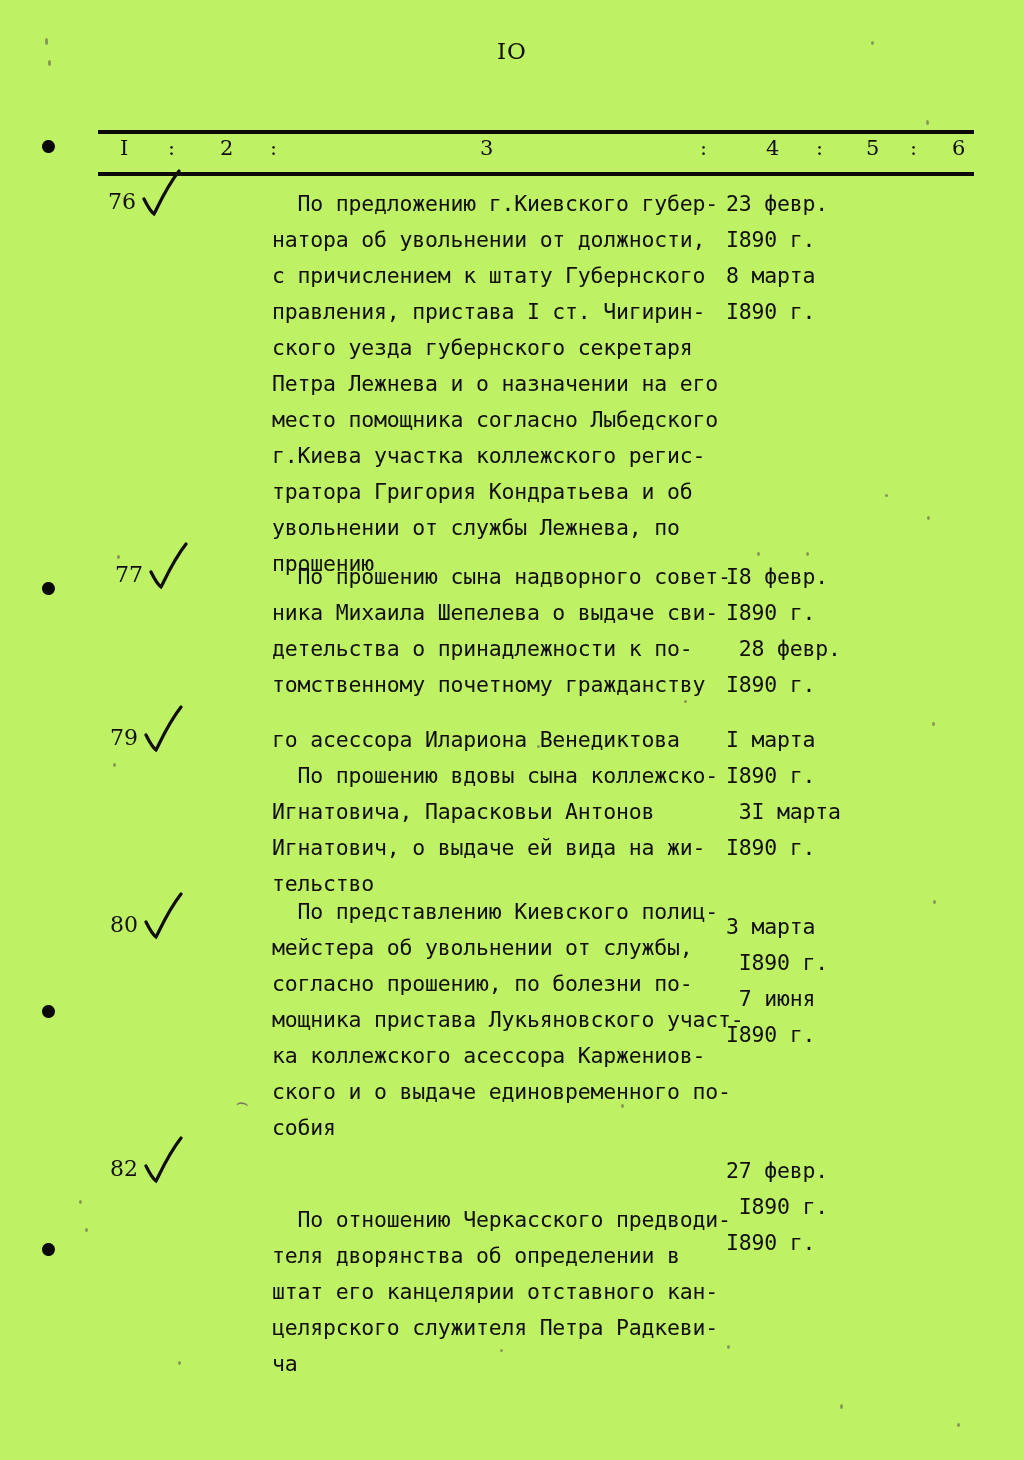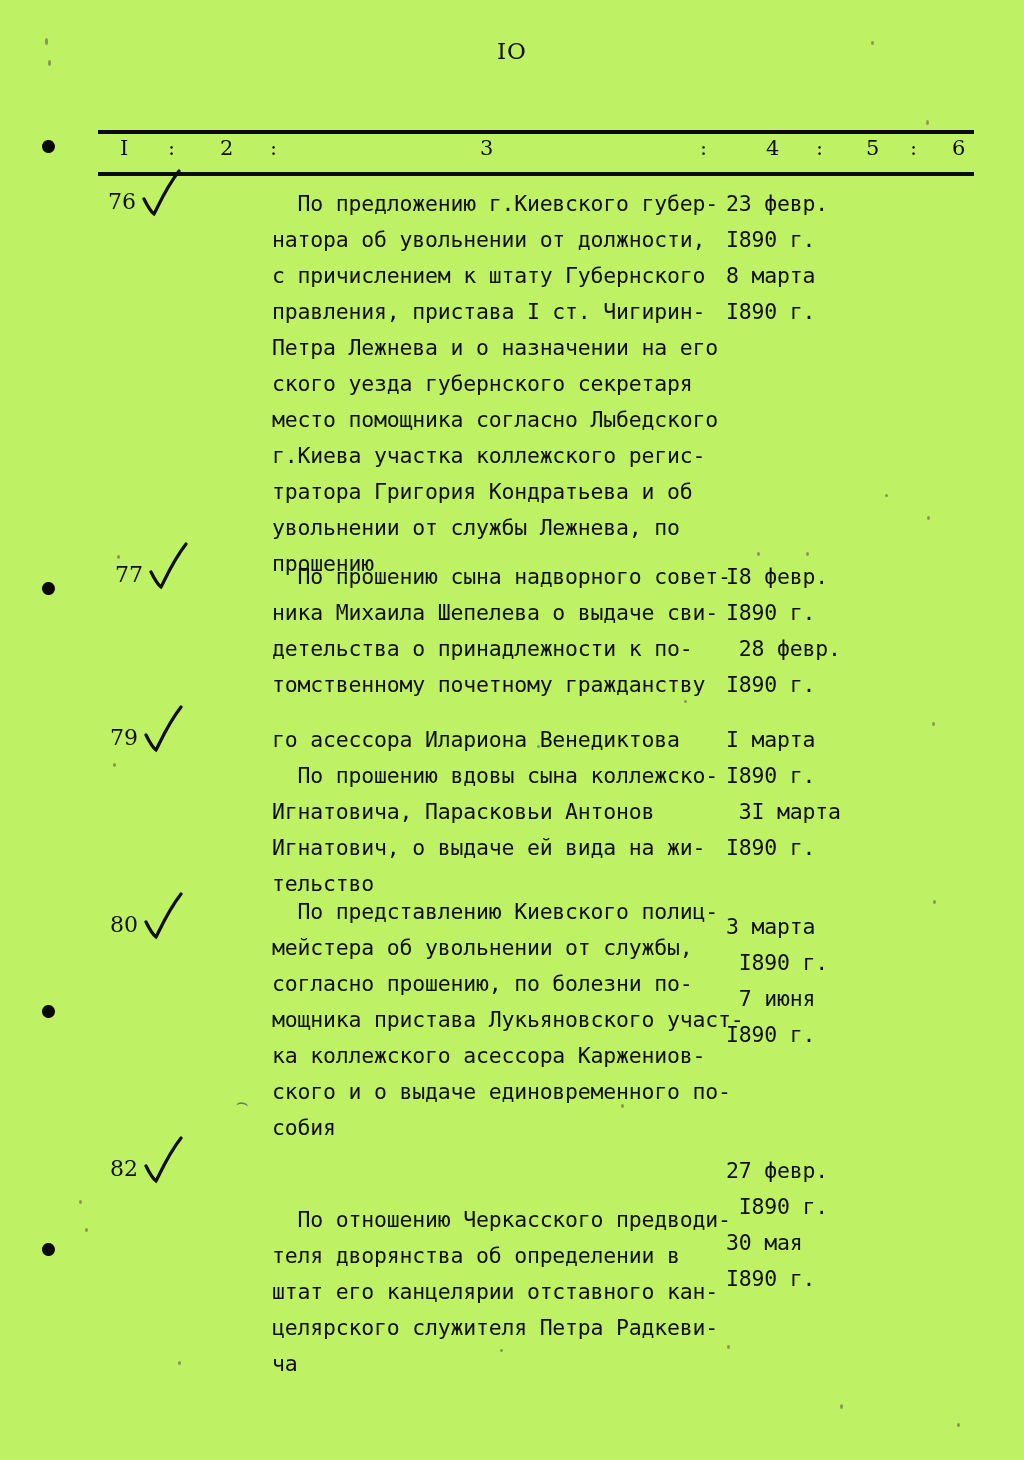--- a/index.html
+++ b/index.html
@@ -175,22 +175,22 @@
       <div class="entry" style="top: 0px;">
         <div class="entry-number" style="left: 108px; top: 189px;">76</div>
         <svg class="tick" width="44" height="56" viewBox="0 0 44 56" style="left: 141px; top: 169px;">
           <path d="M3 30 C6 36, 9 42, 13 45 C16 40, 24 20, 38 2" fill="none" stroke="#100d0b" stroke-width="3.2" stroke-linecap="round"></path>
         </svg>
         <div class="entry-body" style="top: 186px;">
           <div class="line">  По предложению г.Киевского губер-</div>
           <div class="line">натора об увольнении от должности,</div>
           <div class="line">с причислением к штату Губернского</div>
           <div class="line">правления, пристава I ст. Чигирин-</div>
+          <div class="line">ского уезда губернского секретаря</div>
           <div class="line">Петра Лежнева и о назначении на его</div>
-          <div class="line">ского уезда губернского секретаря</div>
           <div class="line">место помощника согласно Лыбедского</div>
           <div class="line">г.Киева участка коллежского регис-</div>
           <div class="line">тратора Григория Кондратьева и об</div>
           <div class="line">увольнении от службы Лежнева, по</div>
           <div class="line">прошению</div>
         </div>
         <div class="entry-dates" style="top: 186px;">
           <div class="dline">23 февр.</div>
           <div class="dline">I890 г.</div>
           <div class="dline">8 марта</div>
@@ -263,21 +263,20 @@
         <div class="entry-body" style="top: 1202px;">
           <div class="line">  По отношению Черкасского предводи-</div>
           <div class="line">теля дворянства об определении в</div>
           <div class="line">штат его канцелярии отставного кан-</div>
           <div class="line">целярского служителя Петра Радкеви-</div>
           <div class="line">ча</div>
         </div>
         <div class="entry-dates" style="top: 1153px;">
           <div class="dline">27 февр.</div>
           <div class="dline"> I890 г.</div>
-          <div class="dline">30 мая</div>
           <div class="dline">I890 г.</div>
         </div>
       </div>
     </div>
 
   <div id="pencil-mark">⌢</div>
 
   <div id="specks">
       <div class="speck" style="left: 45px; top: 38px; width: 3px; height: 7px;"></div>
       <div class="speck" style="left: 48px; top: 60px; width: 3px; height: 6px;"></div>

